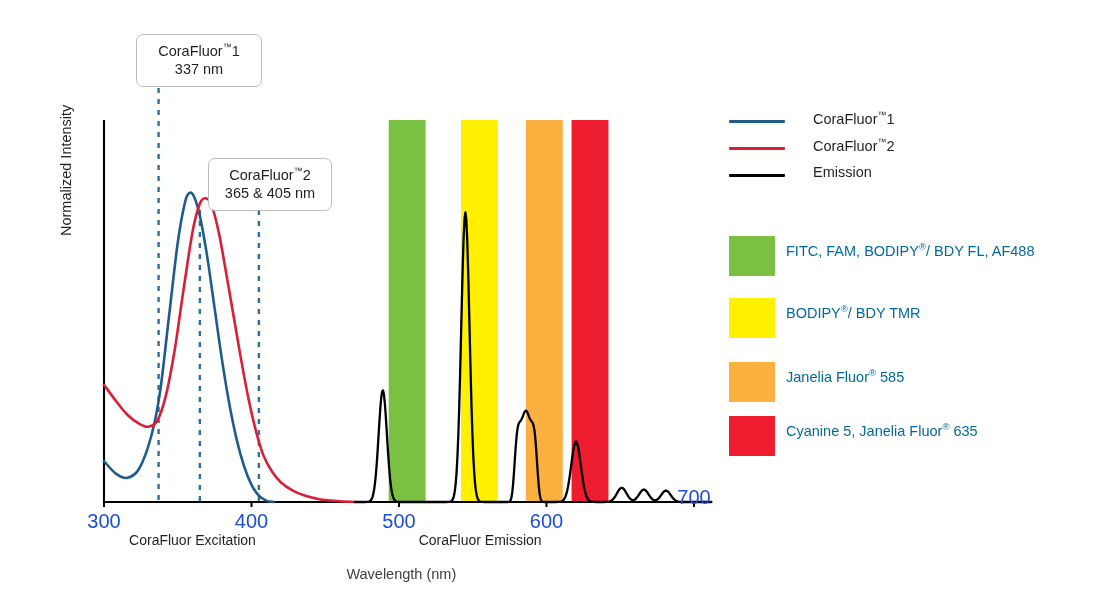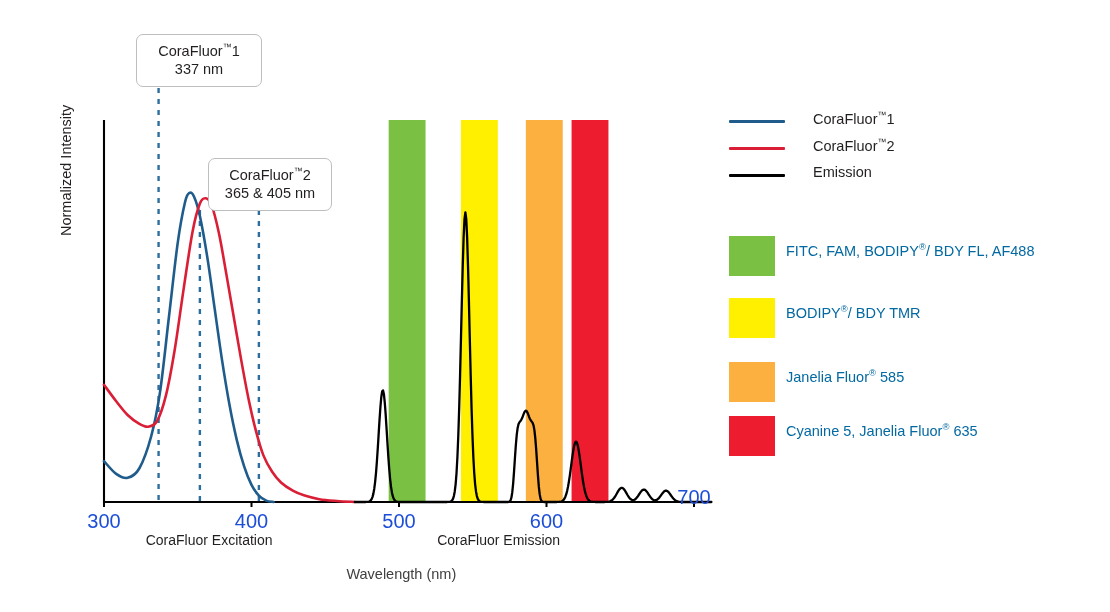--- a/index.html
+++ b/index.html
@@ -40,21 +40,21 @@
     position:absolute;
     font-size:20px;
     color:#1d4ed8;
     text-align:center;
     width:60px;
   }
   .axis-sub{
     position:absolute;
     font-size:14px;
     color:#231f20;
-    text-align:right;
+    text-align:center;
     white-space:nowrap;
   }
   #xaxis-title{
     position:absolute;
     left:300px;top:566px;
     font-size:14.5px;
     color:#404040;
     white-space:nowrap;
   }
   #yaxis-title{

